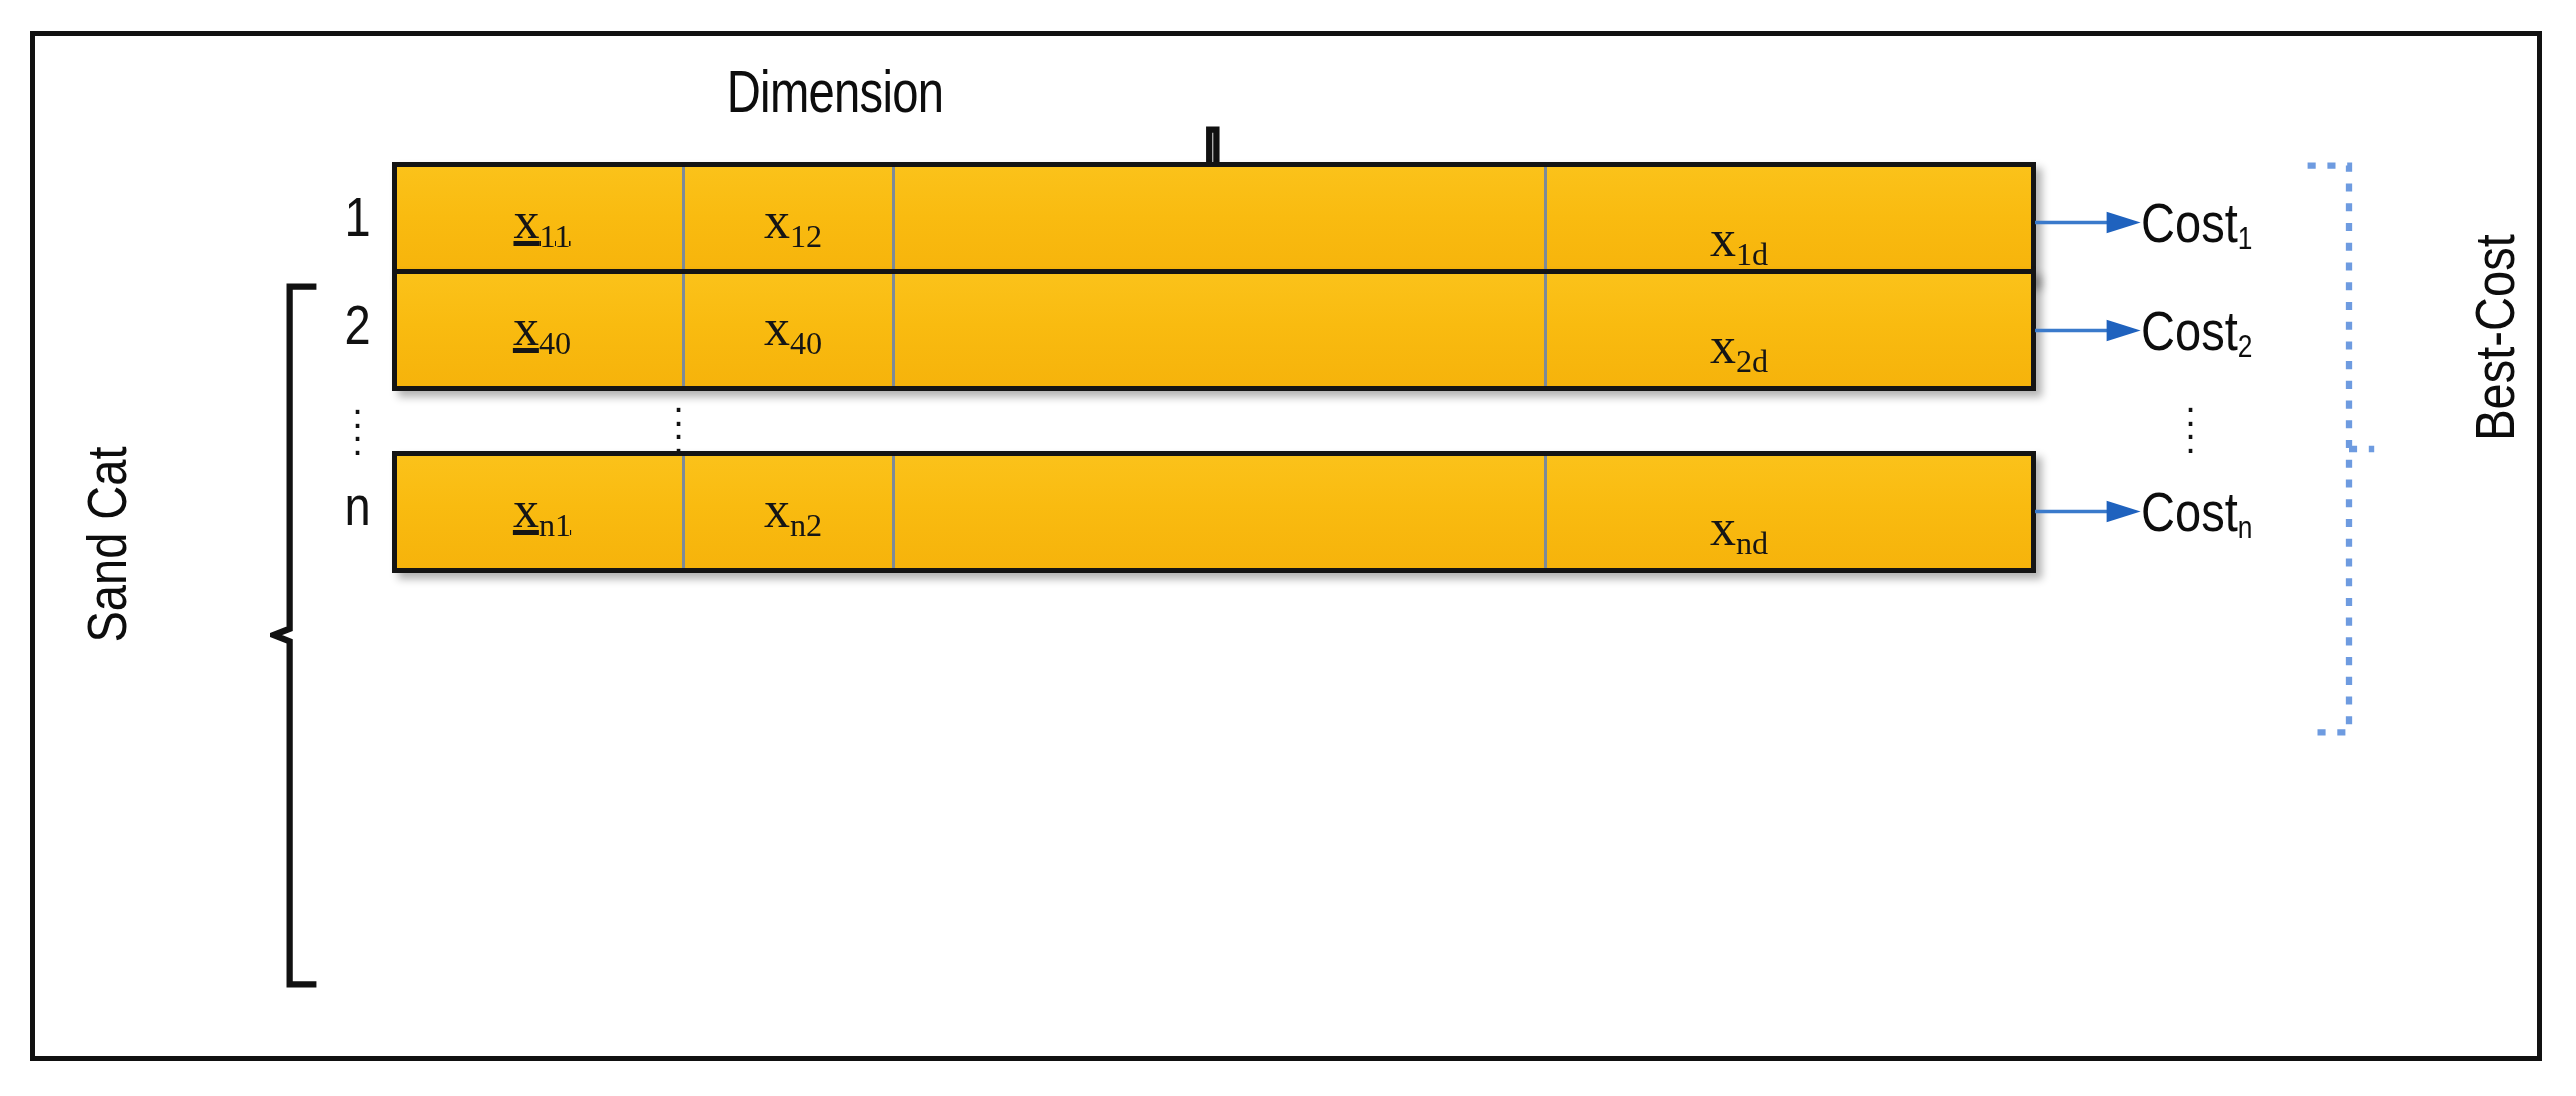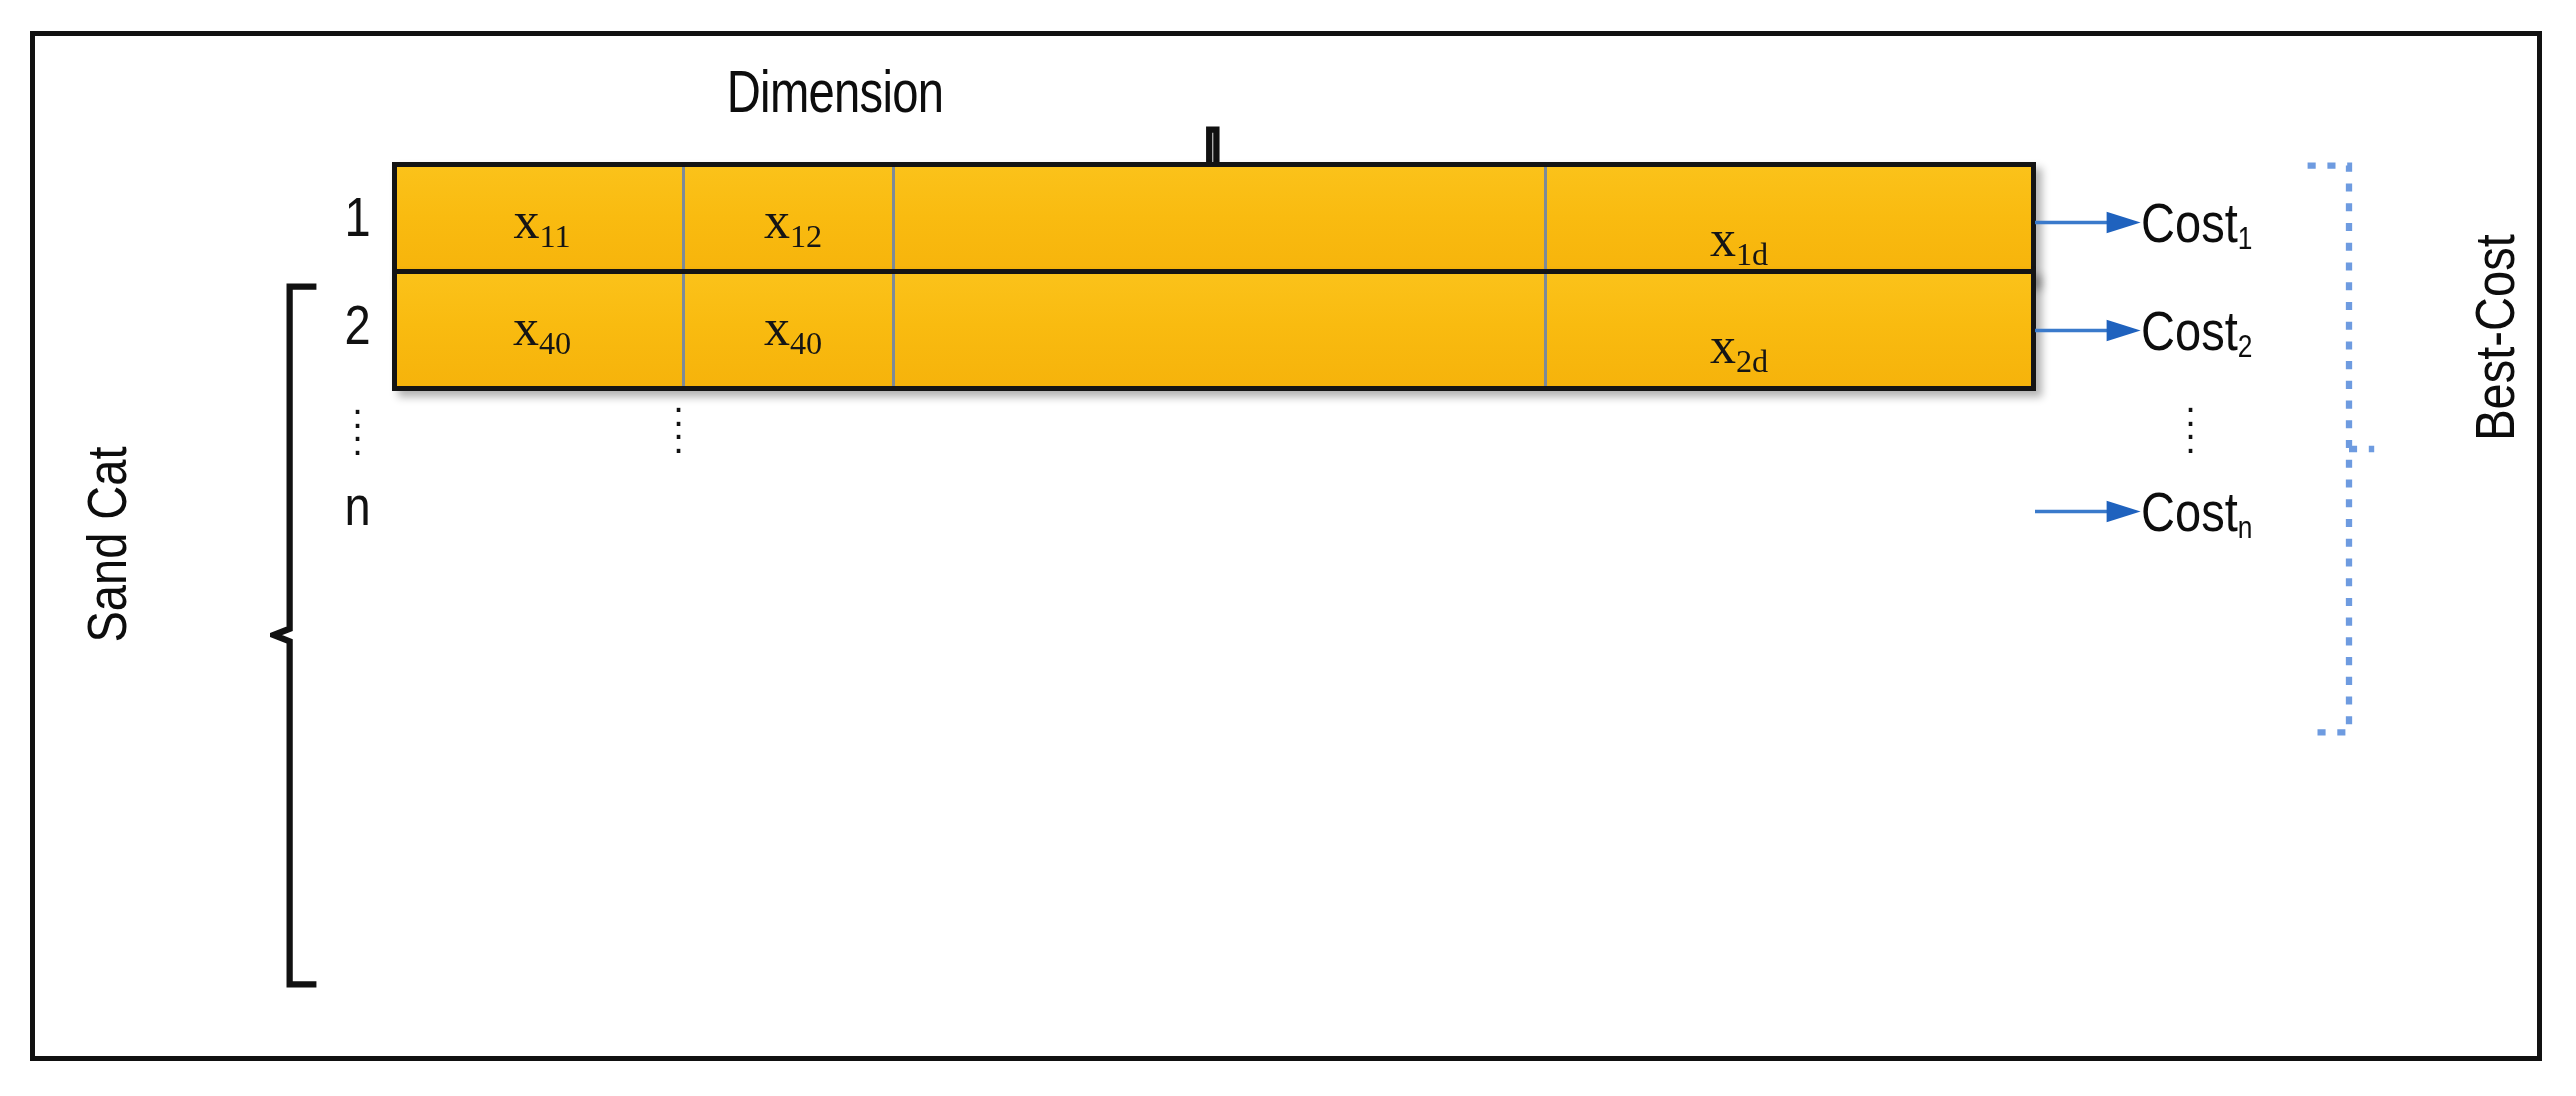--- a/index.html
+++ b/index.html
@@ -154,21 +154,21 @@
     text-align: center;
     font-family: "Liberation Serif", serif;
     font-size: 52px;
     color: #151515;
     white-space: nowrap;
   }
   .cell-value sub {
     font-size: 0.62em;
     vertical-align: -0.28em;
   }
-  .cell-1 { left: 42px; }
+  .cell-1 { left: 42px; text-decoration: underline; }
   .cell-2 { left: 285px; margin-left: 8px; }
   .cell-d { left: 1239px; margin-top: 18px; }
 
   
   .cost-arrow { width: 111px; height: 27px; }
   #cost-arrow-1 { left: 2000px; top: 173px; }
   #cost-arrow-2 { left: 2000px; top: 281px; }
   #cost-arrow-n { left: 2000px; top: 462px; }
 
   .cost-label {
@@ -269,20 +269,34 @@
     </div>
   </div>
 
   <div class="abs vdots" id="matrix-dots">
       <span>.</span>
       <span>.</span>
       <span>.</span>
       <span>.</span>
     </div>
 
+  <div class="abs bar-row" id="bar-row-n">
+    <div class="divider d1"></div>
+    <div class="divider d2"></div>
+    <div class="divider d3"></div>
+    <div class="cell-value cell-1">
+      <span>x</span><sub>n1</sub>
+    </div>
+    <div class="cell-value cell-2">
+      <span>x</span><sub>n2</sub>
+    </div>
+    <div class="cell-value cell-d">
+      <span>x</span><sub>nd</sub>
+    </div>
+  </div>
 
   <svg class="abs cost-arrow" id="cost-arrow-1" viewBox="0 0 124 30">
     <line x1="0" y1="15" x2="86" y2="15" stroke="#3A7ACB" stroke-width="4"></line>
     <polygon points="80,3 118,15 80,27" fill="#1F62BE"></polygon>
   </svg>
   <svg class="abs cost-arrow" id="cost-arrow-2" viewBox="0 0 124 30">
     <line x1="0" y1="15" x2="86" y2="15" stroke="#3A7ACB" stroke-width="4"></line>
     <polygon points="80,3 118,15 80,27" fill="#1F62BE"></polygon>
   </svg>
   <svg class="abs cost-arrow" id="cost-arrow-n" viewBox="0 0 124 30">

